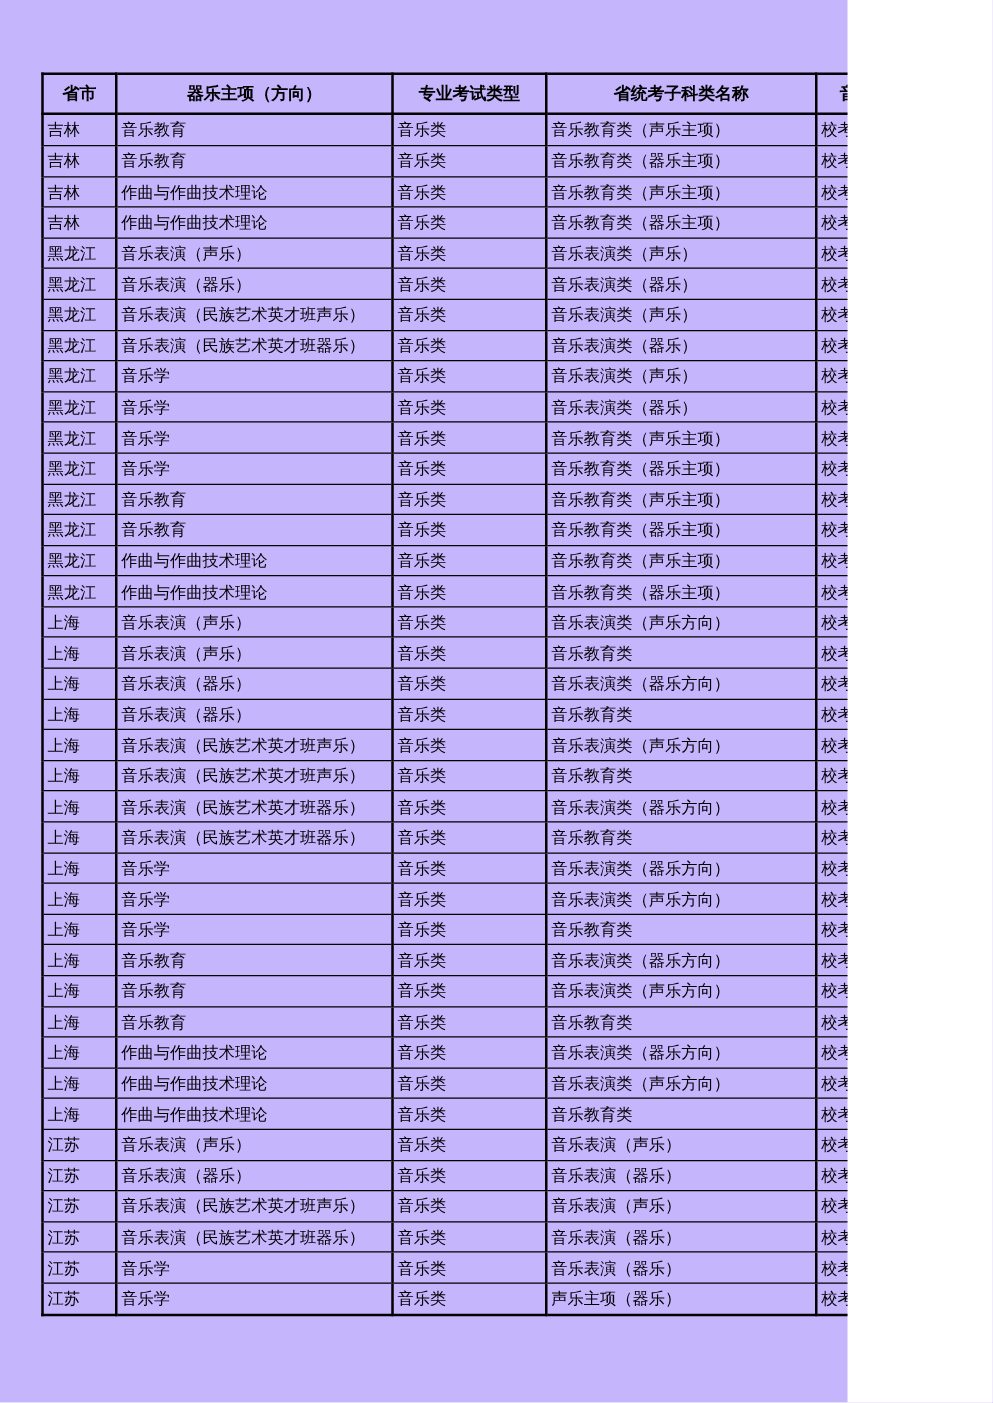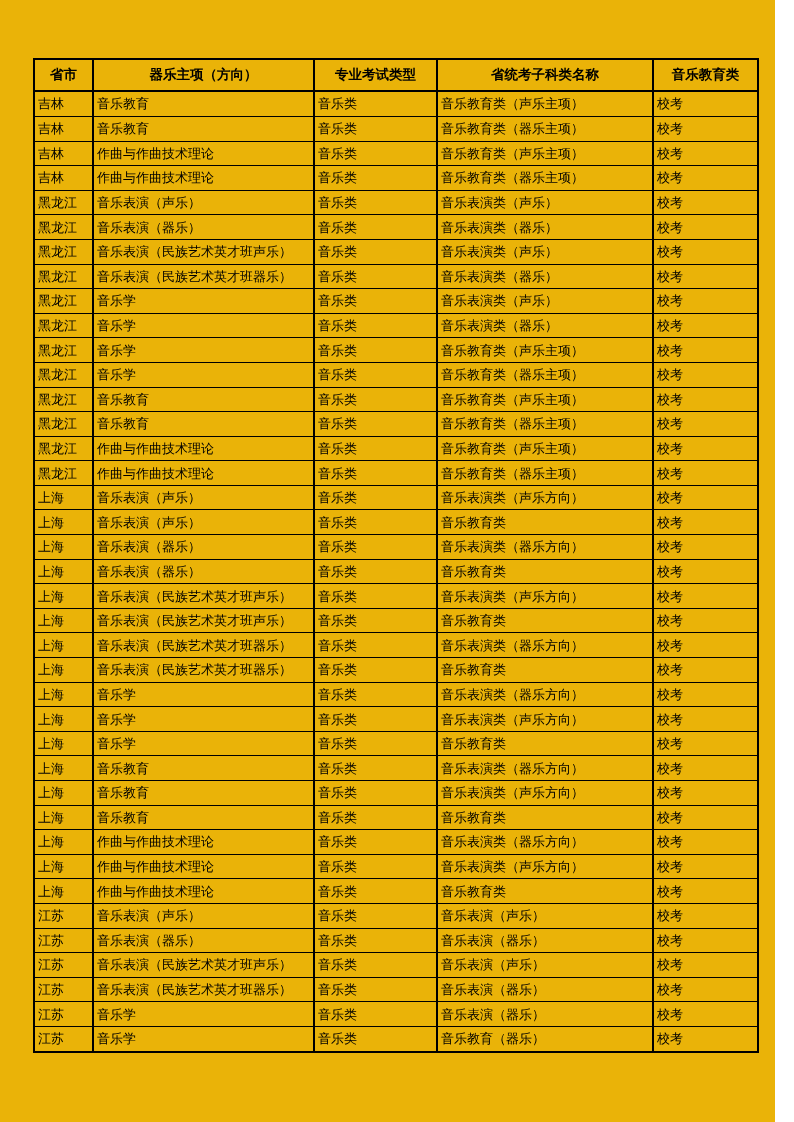--- a/index.html
+++ b/index.html
@@ -3,23 +3,23 @@
 <meta charset="utf-8">
 <style>
   html, body {
     margin: 0;
     padding: 0;
     background: #ffffff;
     font-family: "Liberation Serif", "DejaVu Serif", serif;
   }
   .page {
     position: relative;
-    width: 775px;
+    width: 678px;
     height: 1122px;
-    background: #eab308;
+    background: #c4b5fd;
     overflow: hidden;
   }
   table.data-table {
     position: absolute;
     left: 33px;
     top: 58px;
     width: 724px;
     height: 995px;
     border-collapse: collapse;
     table-layout: fixed;
@@ -341,18 +341,18 @@
           <td>江苏</td>
           <td>音乐学</td>
           <td>音乐类</td>
           <td>音乐表演（器乐）</td>
           <td>校考</td>
         </tr>
         <tr>
           <td>江苏</td>
           <td>音乐学</td>
           <td>音乐类</td>
-          <td>音乐教育（器乐）</td>
+          <td>声乐主项（器乐）</td>
           <td>校考</td>
         </tr>
       </tbody>
   </table>
 </div>
 
 </body></html>

